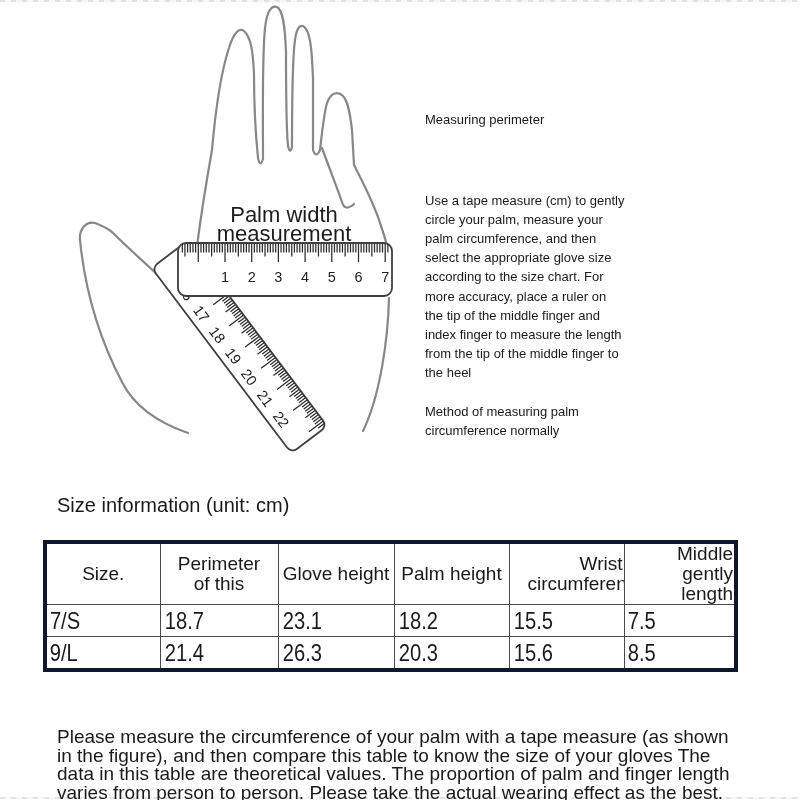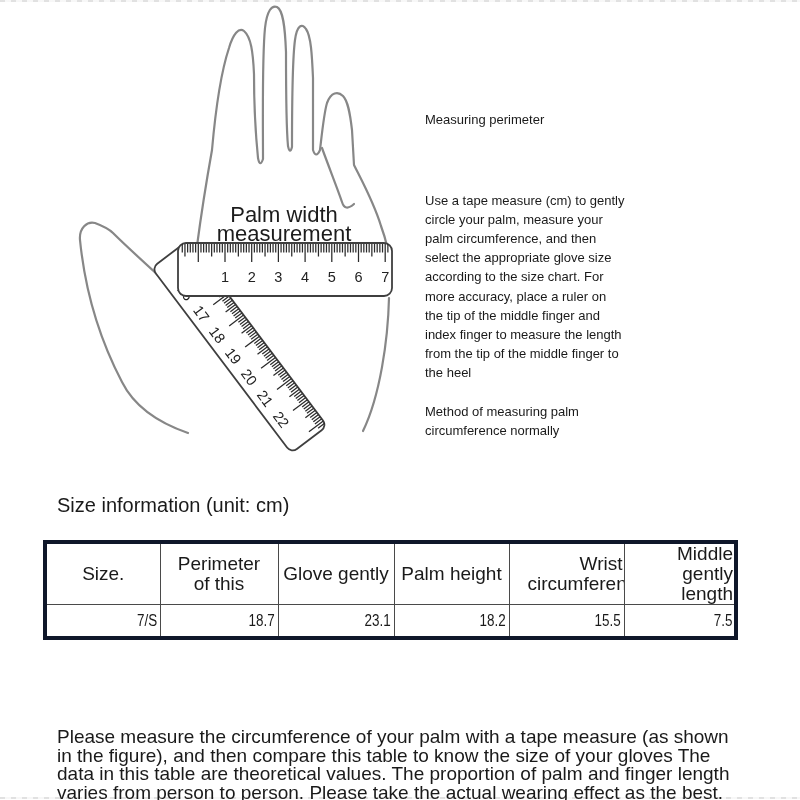--- a/index.html
+++ b/index.html
@@ -20,21 +20,21 @@
     font-size:13px;line-height:19.2px;white-space:pre-line;}
   .instructions .para{margin:0 0 19px 0;}
   .instructions .para.body{margin:23px 0 0 0;}
   .size-title{position:absolute;left:57px;top:494px;font-size:20px;text-align:right;}
   .size-table{position:absolute;left:43px;top:540px;width:691px;
     border-collapse:collapse;table-layout:fixed;border:4px solid #0f172a;}
   .size-table th,.size-table td{border:1px solid #4a4a4a;overflow:hidden;}
   .size-table thead th{height:44px;font-size:19px;font-weight:normal;line-height:20px;
     text-align:center;white-space:pre-line;padding:0 1px;}
   .size-table thead th.al{text-align:right;padding-left:18px;}
-  .size-table tbody td{height:31px;text-align:right;font-size:16px;padding:0;}
+  .size-table tbody td{height:31px;text-align:left;font-size:24px;padding:0;}
   .cn{display:inline-block;transform:scaleX(0.84);letter-spacing:0;}
   .note{position:absolute;left:57px;top:728px;width:736px;
     font-size:19px;line-height:18.7px;white-space:pre-line;}
 </style>
 </head>
 <body>
 
 <div class="page">
 
   <div class="edge-noise" style="top:0"></div>
@@ -300,37 +300,45 @@
         <col style="width:116px">
       <col style="width:115px">
         <col style="width:115px">
         <col style="width:112px">
     </colgroup>
     <thead>
       <tr>
         <th>Size.</th>
         <th>Perimeter
 of this</th>
-        <th>Glove gently</th>
+        <th>Glove height</th>
         <th>Palm height</th>
         <th class="al">Wrist
 circumference</th>
         <th class="al">Middle
 gently length</th>
       </tr>
     </thead>
     <tbody>
       <tr>
         <td><span class="cn">7/S</span></td>
         <td><span class="cn">18.7</span></td>
         <td><span class="cn">23.1</span></td>
         <td><span class="cn">18.2</span></td>
         <td><span class="cn">15.5</span></td>
         <td><span class="cn">7.5</span></td>
       </tr>
+      <tr>
+        <td><span class="cn">9/L</span></td>
+        <td><span class="cn">21.4</span></td>
+        <td><span class="cn">26.3</span></td>
+        <td><span class="cn">20.3</span></td>
+        <td><span class="cn">15.6</span></td>
+        <td><span class="cn">8.5</span></td>
+      </tr>
     </tbody>
   </table>
 
   <div class="note">Please measure the circumference of your palm with a tape measure (as shown
 in the figure), and then compare this table to know the size of your gloves The
 data in this table are theoretical values. The proportion of palm and finger length
 varies from person to person. Please take the actual wearing effect as the best.</div>
 </div>
 
 </body></html>

